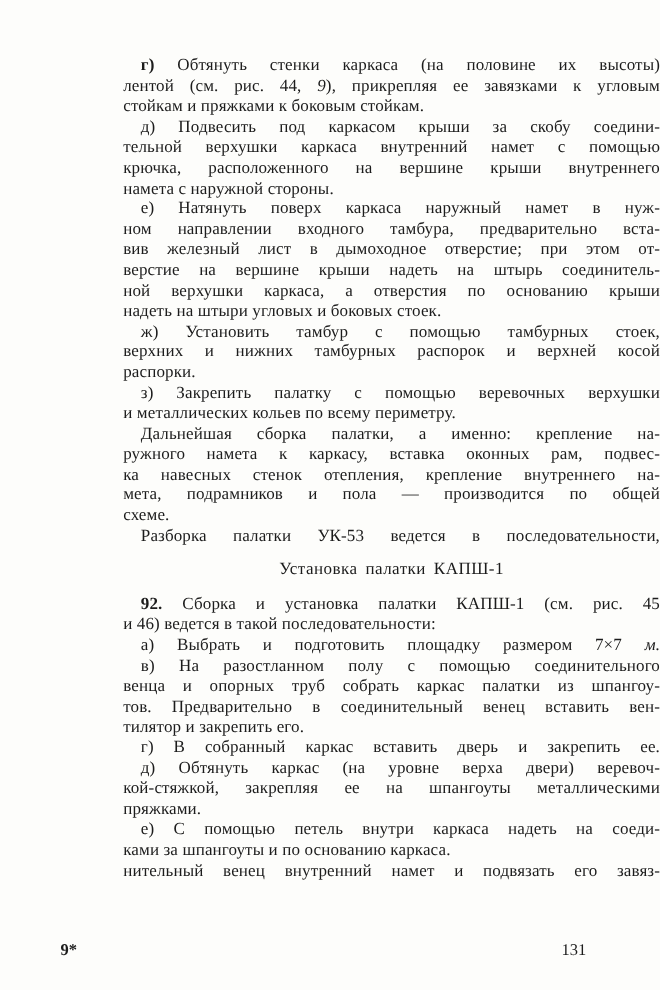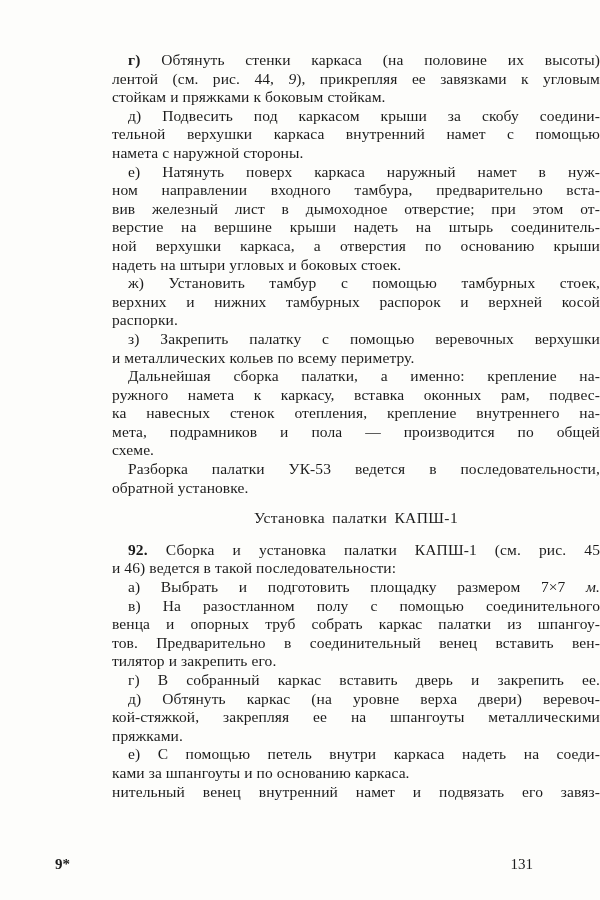--- a/index.html
+++ b/index.html
@@ -58,39 +58,39 @@
 <body>
 
 <div class="page">
   <main class="textblock">
     <div id="section-0">
         <div class="line indent"><span class="b">г)</span><span> Обтянуть стенки каркаса (на половине их высоты)</span></div>
         <div class="line"><span>лентой (см. рис. 44, </span><span class="i">9</span><span>), прикрепляя ее завязками к угловым</span></div>
         <div class="line last"><span>стойкам и пряжками к боковым стойкам.</span></div>
         <div class="line indent"><span>д) Подвесить под каркасом крыши за скобу соедини-</span></div>
         <div class="line"><span>тельной верхушки каркаса внутренний намет с помощью</span></div>
+        <div class="line"><span>крючка, расположенного на вершине крыши внутреннего</span></div>
         <div class="line last"><span>намета с наружной стороны.</span></div>
         <div class="line indent"><span>е) Натянуть поверх каркаса наружный намет в нуж-</span></div>
         <div class="line"><span>ном направлении входного тамбура, предварительно вста-</span></div>
         <div class="line"><span>вив железный лист в дымоходное отверстие; при этом от-</span></div>
         <div class="line"><span>верстие на вершине крыши надеть на штырь соединитель-</span></div>
         <div class="line"><span>ной верхушки каркаса, а отверстия по основанию крыши</span></div>
         <div class="line last"><span>надеть на штыри угловых и боковых стоек.</span></div>
         <div class="line indent"><span>ж) Установить тамбур с помощью тамбурных стоек,</span></div>
         <div class="line"><span>верхних и нижних тамбурных распорок и верхней косой</span></div>
         <div class="line last"><span>распорки.</span></div>
         <div class="line indent"><span>з) Закрепить палатку с помощью веревочных верхушки</span></div>
         <div class="line last"><span>и металлических кольев по всему периметру.</span></div>
         <div class="line indent"><span>Дальнейшая сборка палатки, а именно: крепление на-</span></div>
         <div class="line"><span>ружного намета к каркасу, вставка оконных рам, подвес-</span></div>
         <div class="line"><span>ка навесных стенок отепления, крепление внутреннего на-</span></div>
         <div class="line"><span>мета, подрамников и пола — производится по общей</span></div>
         <div class="line last"><span>схеме.</span></div>
         <div class="line indent"><span>Разборка палатки УК-53 ведется в последовательности,</span></div>
-        <div class="line last"><span>обратной установке.</span></div>
       </div>
     <div class="heading">Установка палатки КАПШ-1</div>
     <div id="section-1">
         <div class="line indent"><span class="b">92.</span><span> Сборка и установка палатки КАПШ-1 (см. рис. 45</span></div>
         <div class="line last"><span>и 46) ведется в такой последовательности:</span></div>
         <div class="line indent"><span>а) Выбрать и подготовить площадку размером 7×7 </span><span class="i">м.</span></div>
         <div class="line indent"><span>в) На разостланном полу с помощью соединительного</span></div>
         <div class="line"><span>венца и опорных труб собрать каркас палатки из шпангоу-</span></div>
         <div class="line"><span>тов. Предварительно в соединительный венец вставить вен-</span></div>
         <div class="line last"><span>тилятор и закрепить его.</span></div>

